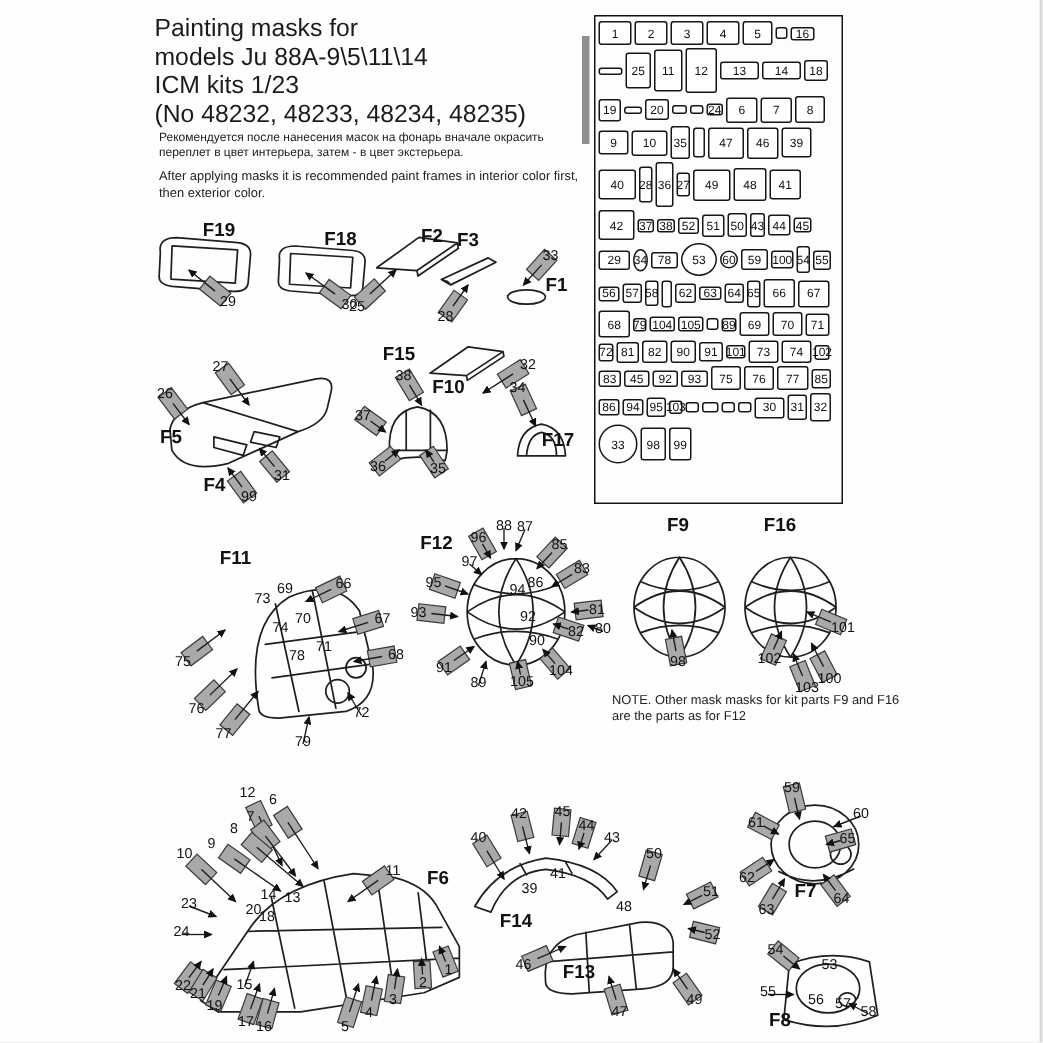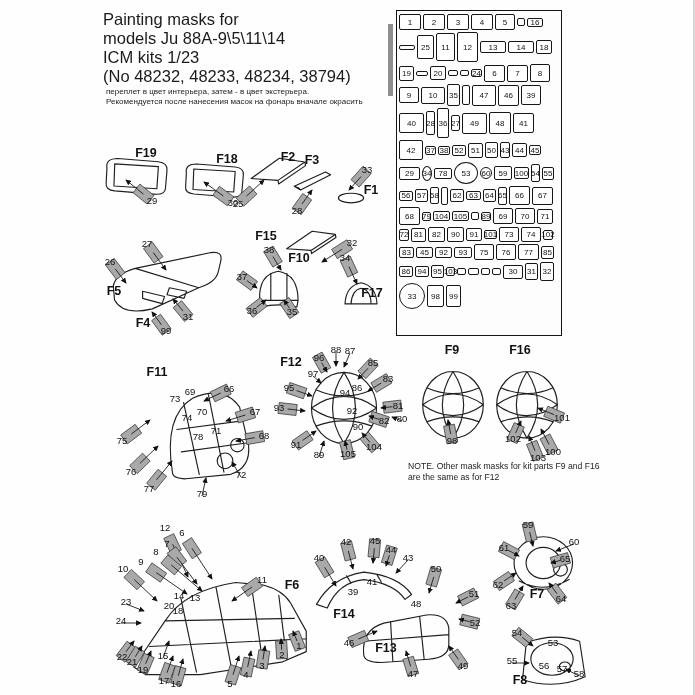--- a/index.html
+++ b/index.html
@@ -31,28 +31,32 @@
 </style>
 </head>
 <body>
 
 <div id="page">
 
   <div class="title-block">
     <div class="title-line">Painting masks for</div>
     <div class="title-line">models Ju 88A-9\5\11\14</div>
     <div class="title-line">ICM kits 1/23</div>
-    <div class="title-line">(No 48232, 48233, 48234, 38794)</div>
+    <div class="title-line">(No 48232, 48233, 48234, 48235)</div>
   </div>
 
   <div class="ru-note">
+    <div>Рекомендуется после нанесения масок на фонарь вначале окрасить</div>
     <div>переплет в цвет интерьера, затем - в цвет экстерьера.</div>
-    <div>Рекомендуется после нанесения масок на фонарь вначале окрасить</div>
   </div>
 
+  <div class="en-note">
+    <div>After applying masks it is recommended paint frames in interior color first,</div>
+    <div>then exterior color.</div>
+  </div>
 
   <div class="artifact"></div>
   <div class="edge"></div>
 
   <div id="sheet">
       <div class="piece" style="width: 22px; height: 16px;">1</div>
       <div class="piece" style="width: 22px; height: 16px;">2</div>
       <div class="piece" style="width: 22px; height: 16px;">3</div>
       <div class="piece" style="width: 22px; height: 16px;">4</div>
       <div class="piece" style="width: 20px; height: 16px;">5</div>
@@ -494,16 +498,16 @@
         <text x="512" y="664" class="part-num">55</text>
         <text x="544" y="669" class="part-num">56</text>
         <text x="562" y="672" class="part-num">57</text>
         <line x1="579" y1="676" x2="566" y2="669" class="arrow" marker-end="url(#ah)"></line>
         <text x="579" y="677" class="part-num">58</text>
       </g>
     </svg>
 
   <div class="note-block">
     <div>NOTE. Other mask masks for kit parts F9 and F16</div>
-    <div>are the same as for F12</div>
+    <div>are the parts as for F12</div>
   </div>
 
 </div>
 
 </body></html>

